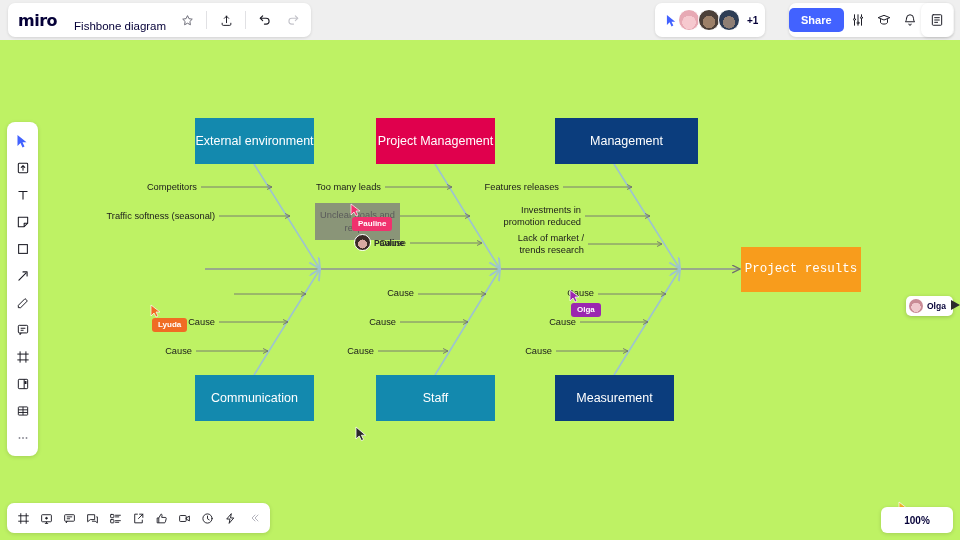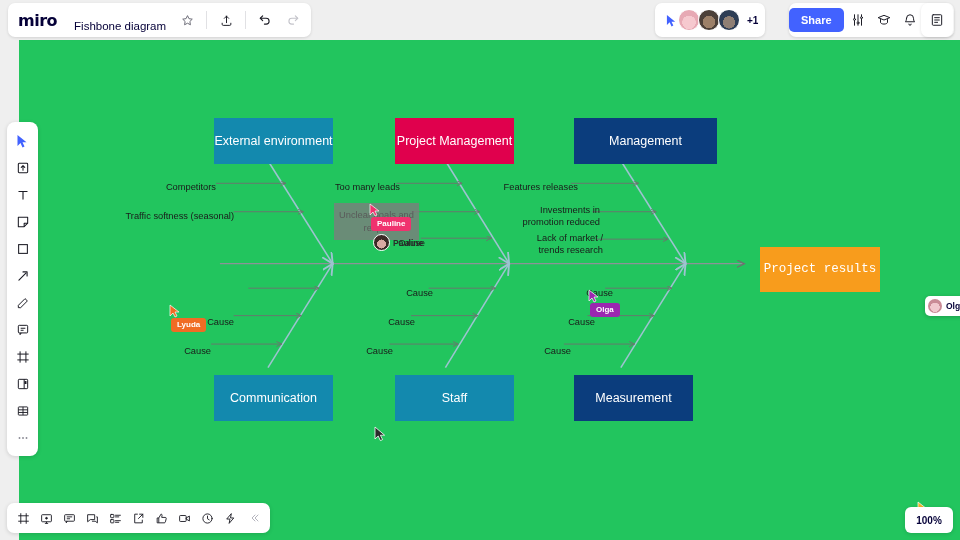--- a/index.html
+++ b/index.html
@@ -5,21 +5,21 @@
   html,body{margin:0;padding:0;}
   body{
     width:960px;height:540px;overflow:hidden;
     background:#efefef;
     font-family:"Liberation Sans", sans-serif;
     -webkit-font-smoothing:antialiased;
   }
   #app{position:relative;width:960px;height:540px;}
 
   
-  #canvas{position:absolute;inset:0;background:#22c55e;margin-left:19px;}
+  #canvas{position:absolute;inset:0;background:#bef264;}
   .svgwrap{position:absolute;inset:0;}
 
   
   #topbar{position:absolute;top:0;left:0;width:960px;height:40px;background:#efefef;z-index:40;}
   .bar-group{
     position:absolute;top:3px;height:34px;background:#fff;border-radius:7px;
     box-shadow:0 1px 3px rgba(0,0,0,.12);display:flex;align-items:center;
   }
   #grp-left{left:8px;padding:0 6px 0 10px;gap:4px;}
   .miro-logo{font-family:"DejaVu Sans", sans-serif;font-weight:700;font-size:16px;letter-spacing:-.5px;color:#050038;padding-right:8px;}
@@ -54,21 +54,21 @@
     position:absolute;left:7px;bottom:7px;height:30px;
     background:#fff;border-radius:7px;box-shadow:0 1px 4px rgba(0,0,0,.14);
     display:flex;align-items:center;padding:0 6px;gap:2px;z-index:35;
   }
   .btool{width:21px;height:22px;display:flex;align-items:center;justify-content:center;border-radius:4px;cursor:pointer;}
 
   
   #zoomctl{
     position:absolute;right:7px;bottom:7px;height:26px;min-width:40px;
     background:#fff;border-radius:6px;box-shadow:0 1px 4px rgba(0,0,0,.14);
-    display:flex;align-items:center;justify-content:center;padding:0 4px;z-index:36;
+    display:flex;align-items:center;justify-content:center;padding:0 16px;z-index:36;
   }
   #zoomctl span{font-size:10px;font-weight:700;color:#050038;}
 
   
   .node{
     position:absolute;display:flex;align-items:center;justify-content:center;
     color:#fff;font-size:12.5px;text-align:center;line-height:1.2;z-index:6;
   }
   .bone-label{
     position:absolute;font-size:9.3px;color:#1a1a1a;line-height:1.25;z-index:5;white-space:pre-line;

